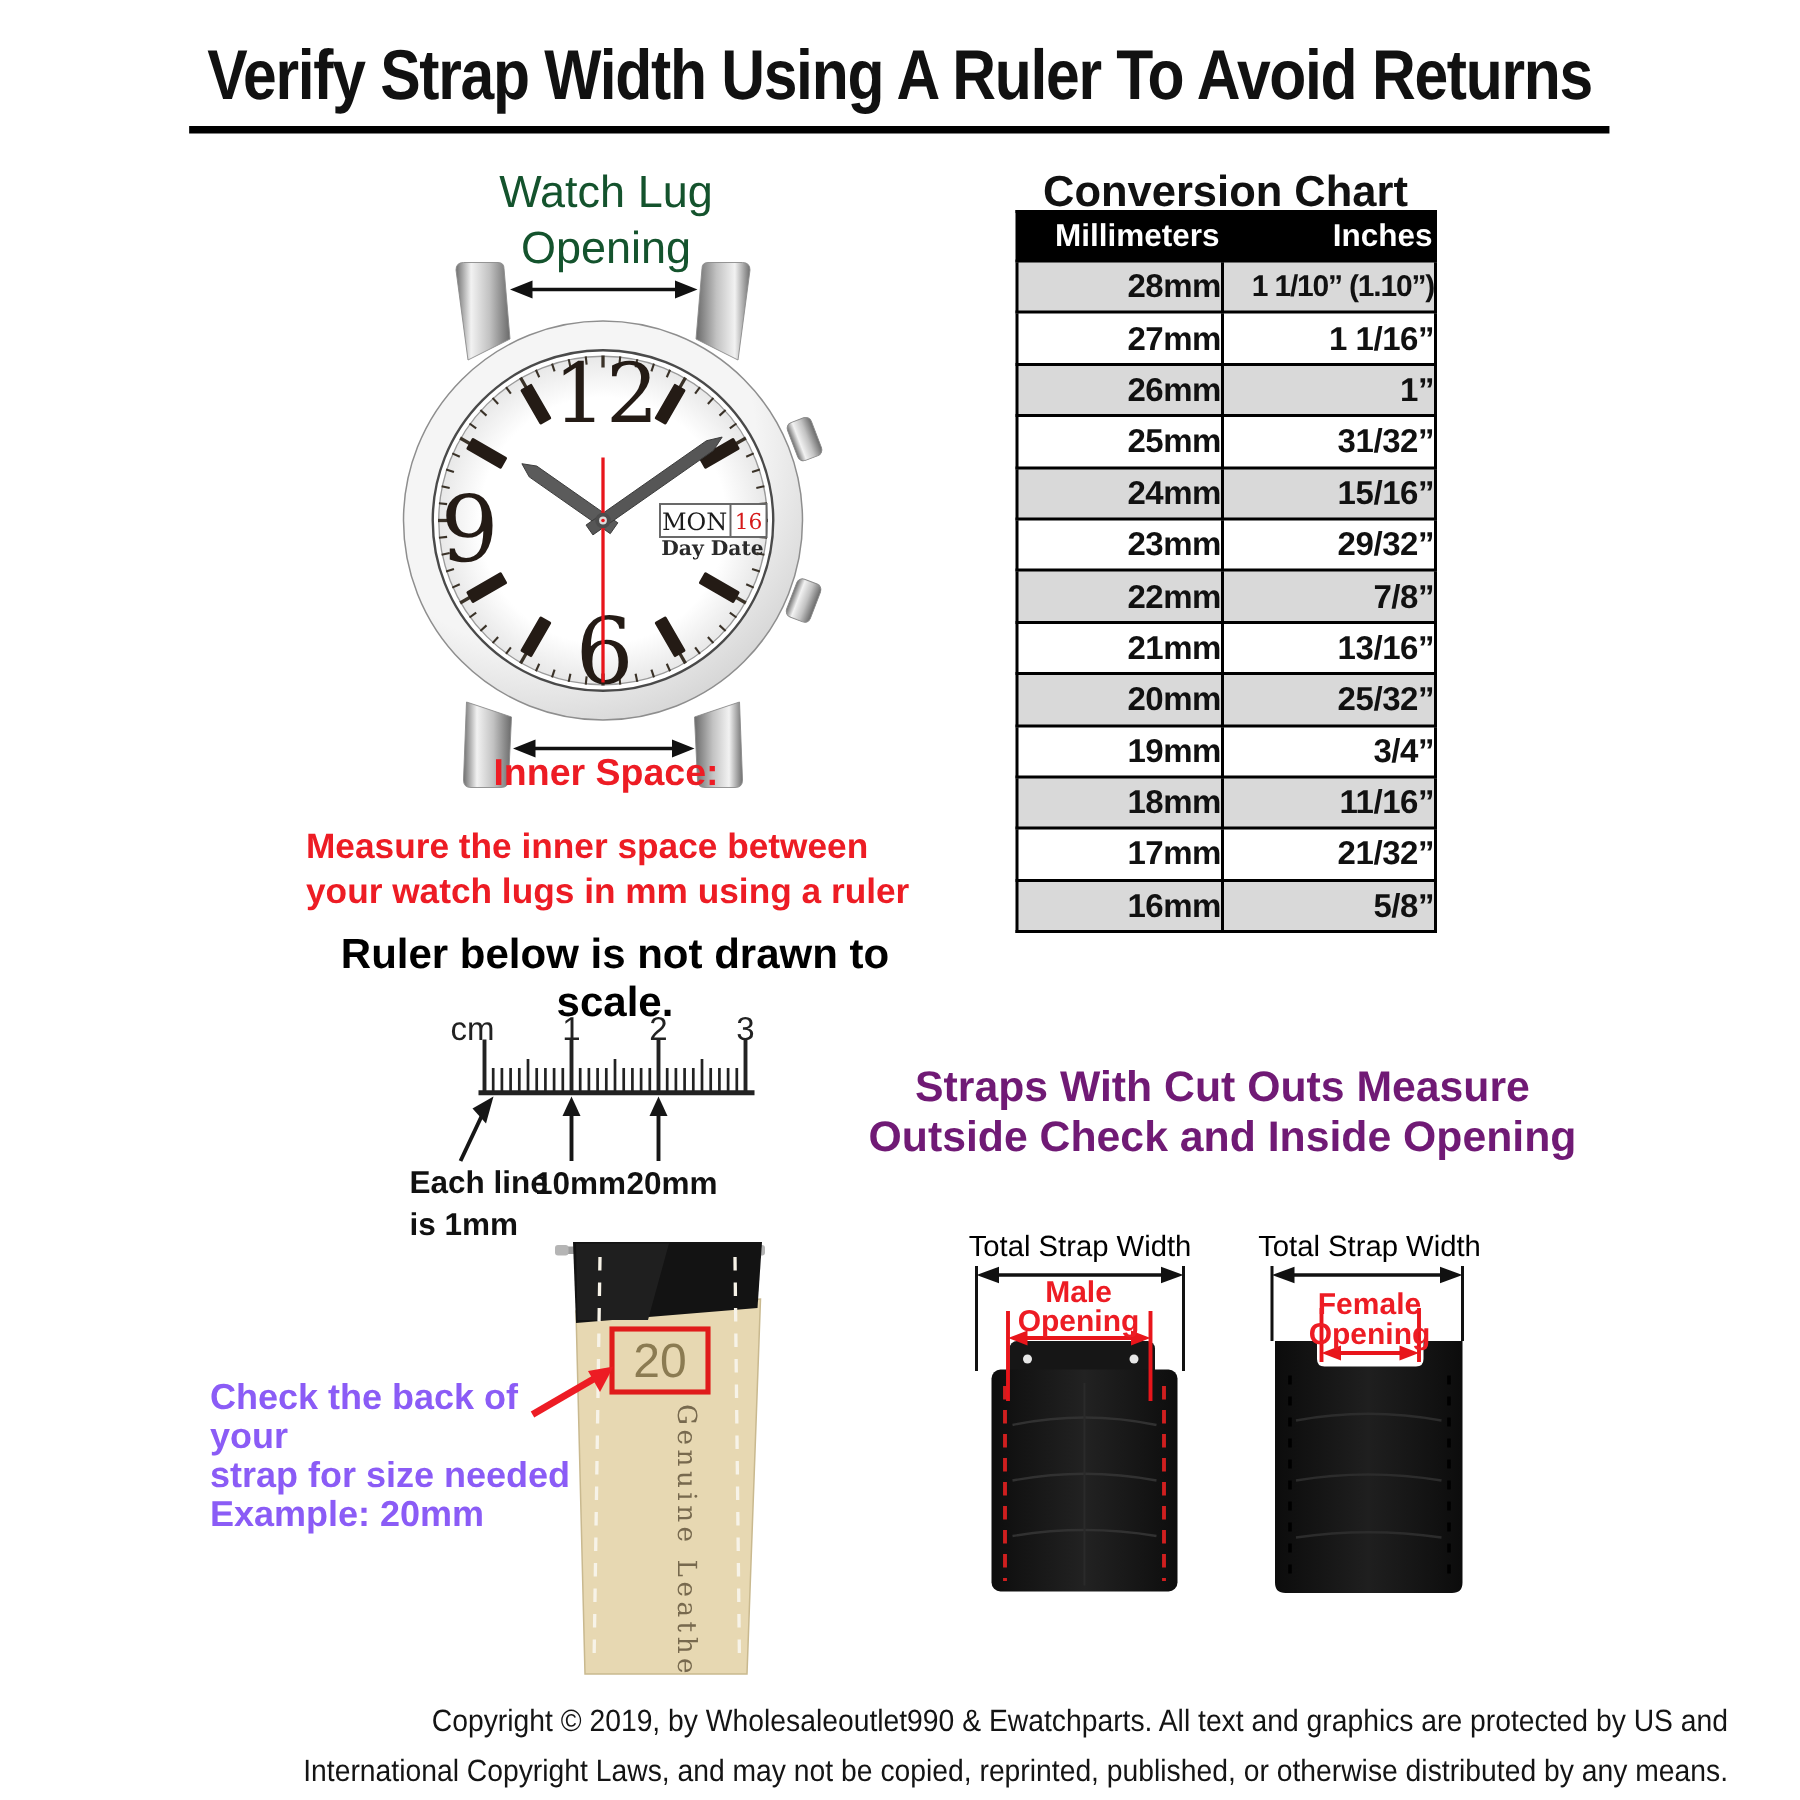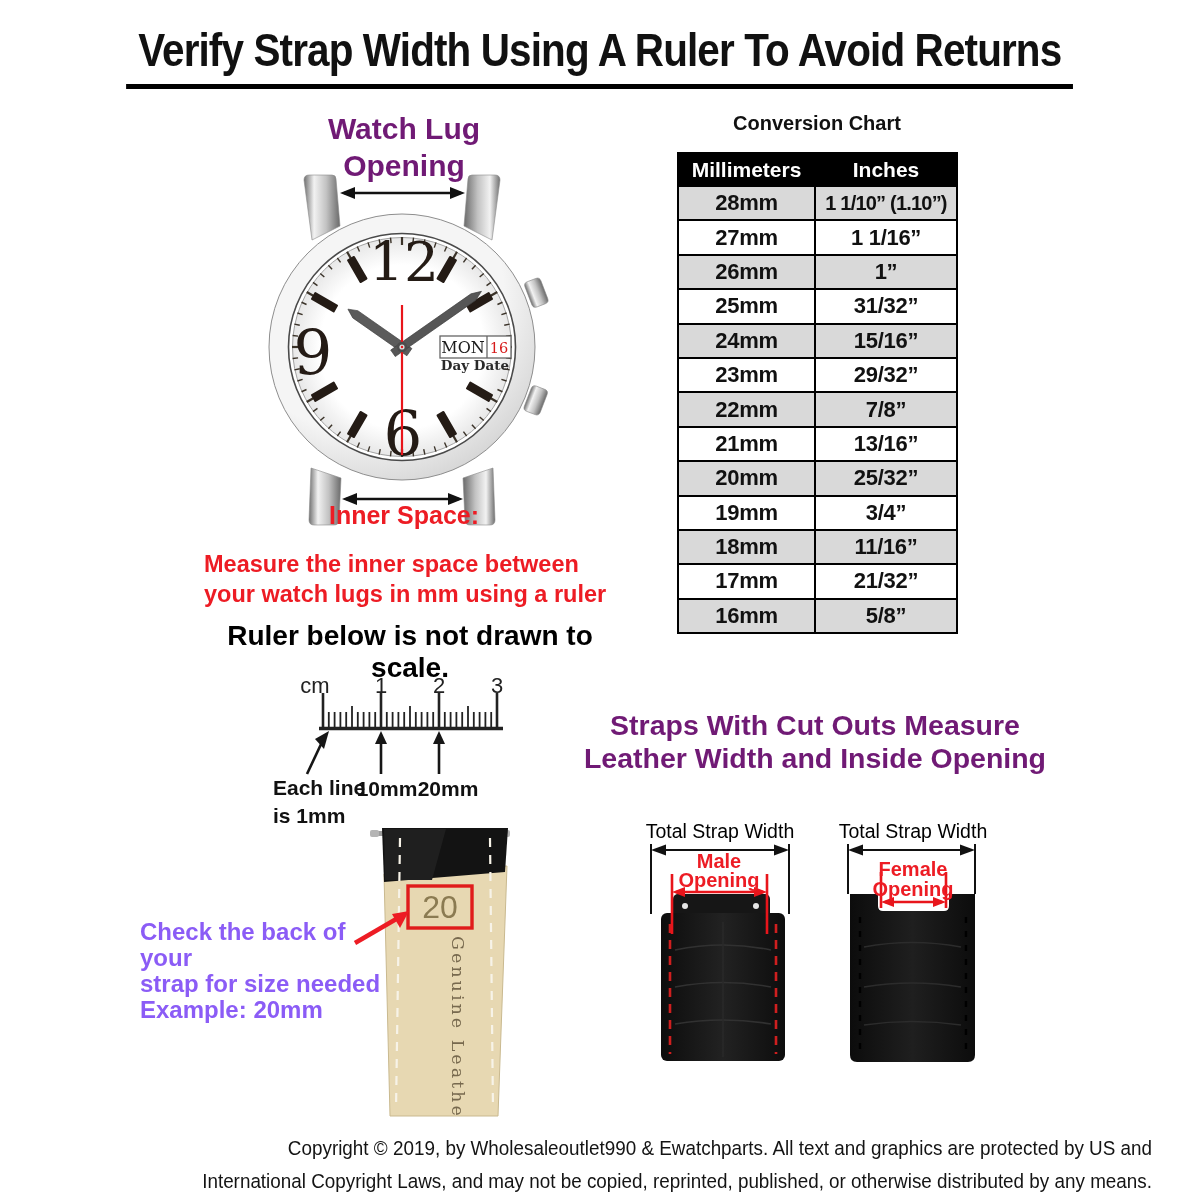--- a/index.html
+++ b/index.html
@@ -5,39 +5,39 @@
   html,body{margin:0;padding:0;background:#fff;}
   .page{position:relative;width:1200px;height:1200px;background:#fff;overflow:hidden;
         font-family:"Liberation Sans",sans-serif;color:#111;}
   .abs{position:absolute;}
   
   .title{top:22px;left:0;width:1200px;text-align:center;}
   .title span{display:inline-block;font-size:47px;font-weight:bold;letter-spacing:-1px;
               transform:scaleX(.86);transform-origin:center;border-bottom:5px solid #000;
               padding:0 14px 7px;white-space:nowrap;}
   
-  .lug-label{top:110px;left:254px;width:300px;text-align:center;color:#701a75;
-             font-size:30px;font-weight:bold;line-height:37px;}
+  .lug-label{top:110px;left:254px;width:300px;text-align:center;color:#14532d;
+             font-size:30px;font-weight:normal;line-height:37px;}
   .inner-space{top:501px;left:304px;width:200px;text-align:center;color:#ed1c24;
                font-size:25px;font-weight:bold;}
   .measure-note{top:537px;left:204px;width:400px;text-align:left;color:#ed1c24;
                 font-size:23.5px;font-weight:bold;line-height:30px;white-space:nowrap;margin-top:12px;}
   .ruler-note{top:620px;left:210px;width:400px;text-align:center;color:#000;
               font-size:28px;font-weight:bold;}
   
   .watch-svg{left:250px;top:162px;}
   .ruler-svg{left:265px;top:662px;}
   .strapback-svg{left:360px;top:818px;}
   .note-arrow{left:350px;top:900px;}
   .male-svg{left:645px;top:842px;}
   .female-svg{left:838px;top:842px;}
   
-  .cc-title{top:112px;left:676px;width:282px;text-align:center;font-size:20px;font-weight:bold;}
+  .cc-title{top:112px;left:676px;width:282px;text-align:center;font-size:29px;font-weight:bold;}
   .cc-table{position:absolute;left:677px;top:140px;width:281px;border-collapse:collapse;
-            table-layout:fixed;text-align:center;font-weight:bold;margin-top:12px;}
+            table-layout:fixed;text-align:right;font-weight:bold;}
   .cc-table th{background:#000;color:#fff;font-size:21px;height:29px;border:2px solid #000;}
   .cc-table td{border:2.5px solid #000;font-size:22px;height:32.4px;padding:0;letter-spacing:-.3px;}
   .cc-table col.c1{width:137px;}
   .cc-table tbody tr:nth-child(odd){background:#d9d9d9;}
   .cc-table tbody tr:nth-child(even){background:#fff;}
   .cc-table tbody tr:first-child td:last-child{font-size:20px;letter-spacing:-.8px;}
   
   .cutout-heading{top:709px;left:565px;width:500px;text-align:center;color:#701a75;
                   font-size:28.5px;font-weight:bold;line-height:33px;}
   
@@ -341,21 +341,21 @@
         </tr>
       <tr>
           <td>16mm</td>
           <td>5/8”</td>
         </tr>
     </tbody>
   </table>
 
   <div class="abs cutout-heading">
     <div>Straps With Cut Outs Measure</div>
-    <div>Leather Width and Inside Opening</div>
+    <div>Outside Check and Inside Opening</div>
   </div>
 
   <svg class="abs strapback-svg" width="160" height="300" viewBox="0 0 160 300">
     <rect x="12" y="13" width="136" height="5" rx="2.5" fill="#9c9c9c"></rect>
     <rect x="10" y="12" width="9" height="7" rx="2" fill="#b5b5b5"></rect>
     <rect x="141" y="12" width="9" height="7" rx="2" fill="#b5b5b5"></rect>
     <polygon points="24,56 147,48 138,298 30,298" fill="#e7d8b2" stroke="#c9b98f" stroke-width="1"></polygon>
     <polygon points="22,10 148,10 145,54 24,64" fill="#131313"></polygon>
     <polygon points="24,11 86,11 72,62 25,62" fill="#1f1f1f"></polygon>
     <line x1="40" y1="20" x2="36" y2="292" stroke="#f7f3e8" stroke-width="2.2" stroke-dasharray="9 8"></line>

